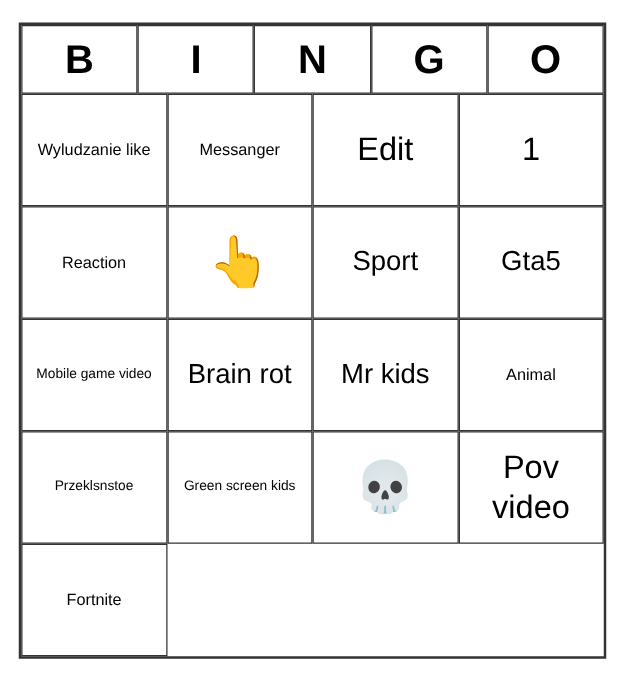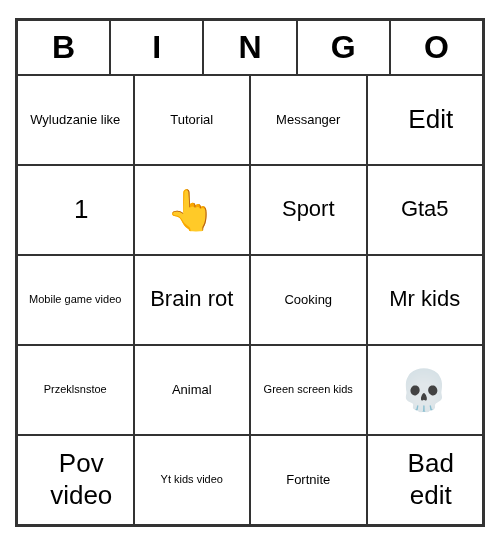--- a/index.html
+++ b/index.html
@@ -60,21 +60,20 @@
     }
 
     .cell.large-text {
       font-size: 22px;
       font-weight: normal;
     }
 
     .cell.xlarge-text {
       font-size: 26px;
       font-weight: normal;
-      padding-left: 16px;
     }
 
     .cell .emoji {
       font-size: 40px;
     }
 
     .cell.small-text {
       font-size: 11px;
     }
   </style>
@@ -84,37 +83,34 @@
 <div class="bingo-card">
   <div class="bingo-header">
   <div class="header-cell">B</div>
       <div class="header-cell">I</div>
       <div class="header-cell">N</div>
       <div class="header-cell">G</div>
       <div class="header-cell">O</div>
     </div>
   <div class="bingo-grid">
   <div class="cell">Wyludzanie like</div>
-      <div class="cell">Tutorial</div>
       <div class="cell">Messanger</div>
       <div class="cell xlarge-text">Edit</div>
       <div class="cell xlarge-text">1</div>
+      <div class="cell">Reaction</div>
       <div class="cell">
         <span class="emoji">👆</span>
       </div>
       <div class="cell large-text">Sport</div>
       <div class="cell large-text">Gta5</div>
       <div class="cell small-text">Mobile game video</div>
       <div class="cell large-text">Brain rot</div>
-      <div class="cell">Cooking</div>
       <div class="cell large-text">Mr kids</div>
+      <div class="cell">Animal</div>
       <div class="cell small-text">Przeklsnstoe</div>
-      <div class="cell">Animal</div>
       <div class="cell small-text">Green screen kids</div>
       <div class="cell">
         <span class="emoji">💀</span>
       </div>
       <div class="cell xlarge-text">Pov video</div>
-      <div class="cell small-text">Yt kids video</div>
       <div class="cell">Fortnite</div>
-      <div class="cell xlarge-text">Bad edit</div>
     </div>
 </div>
 
 </body></html>

